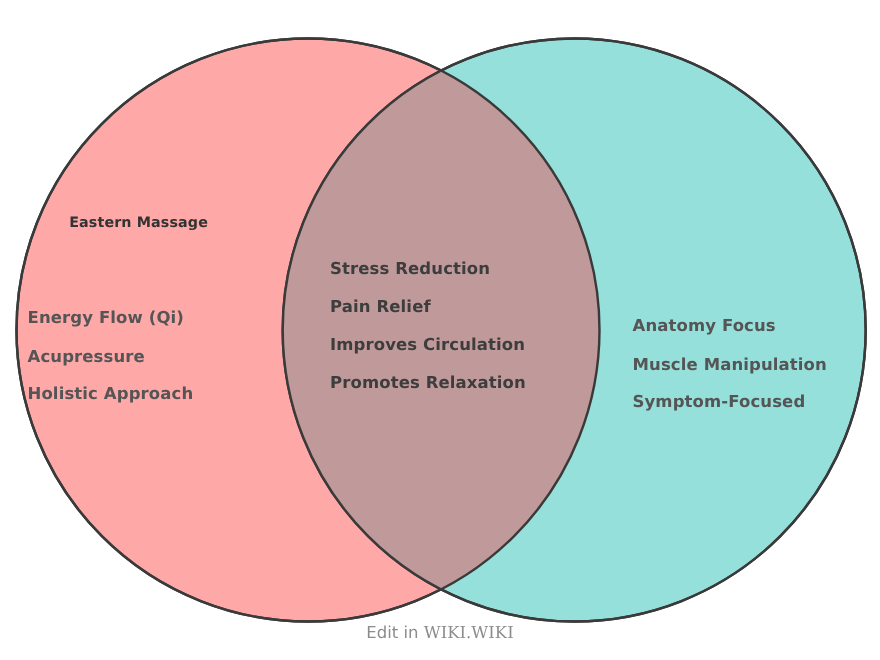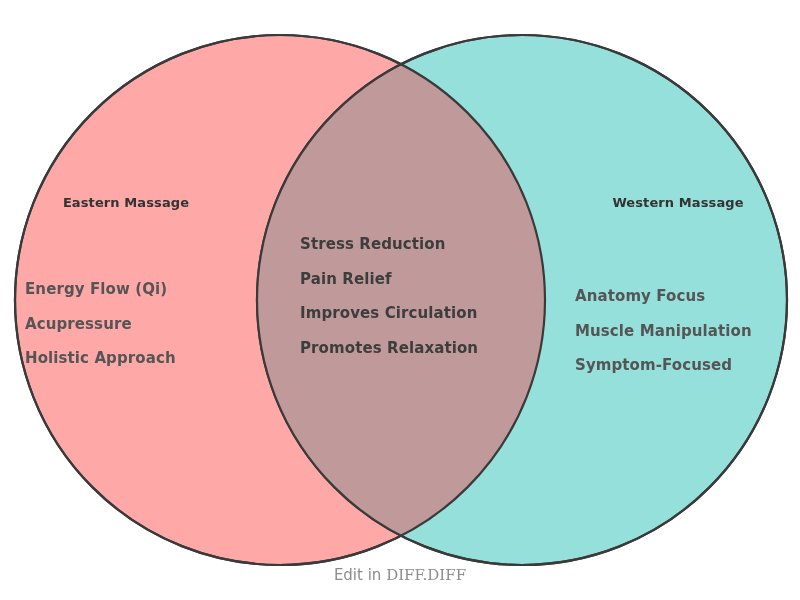--- a/index.html
+++ b/index.html
@@ -122,32 +122,31 @@
   <div class="text-layer">
 
     <div class="group-title" id="title-left">Eastern Massage</div>
 
     <div class="item-list" id="items-left">
       <div class="item">Energy Flow (Qi)</div>
       <div class="item">Acupressure</div>
       <div class="item">Holistic Approach</div>
     </div>
 
-    <div class="group-title" id="title-right">Western Massage</div>
 
     <div class="item-list" id="items-right">
       <div class="item">Anatomy Focus</div>
       <div class="item">Muscle Manipulation</div>
       <div class="item">Symptom-Focused</div>
     </div>
 
     <div class="item-list" id="items-center">
       <div class="item">Stress Reduction</div>
       <div class="item">Pain Relief</div>
       <div class="item">Improves Circulation</div>
       <div class="item">Promotes Relaxation</div>
     </div>
 
   </div>
 
-  <div class="footer"><span class="footer-prefix">Edit in </span><span class="footer-brand">DIFF.DIFF</span></div>
+  <div class="footer"><span class="footer-prefix">Edit in </span><span class="footer-brand">WIKI.WIKI</span></div>
 
 </div>
 
 </body></html>

